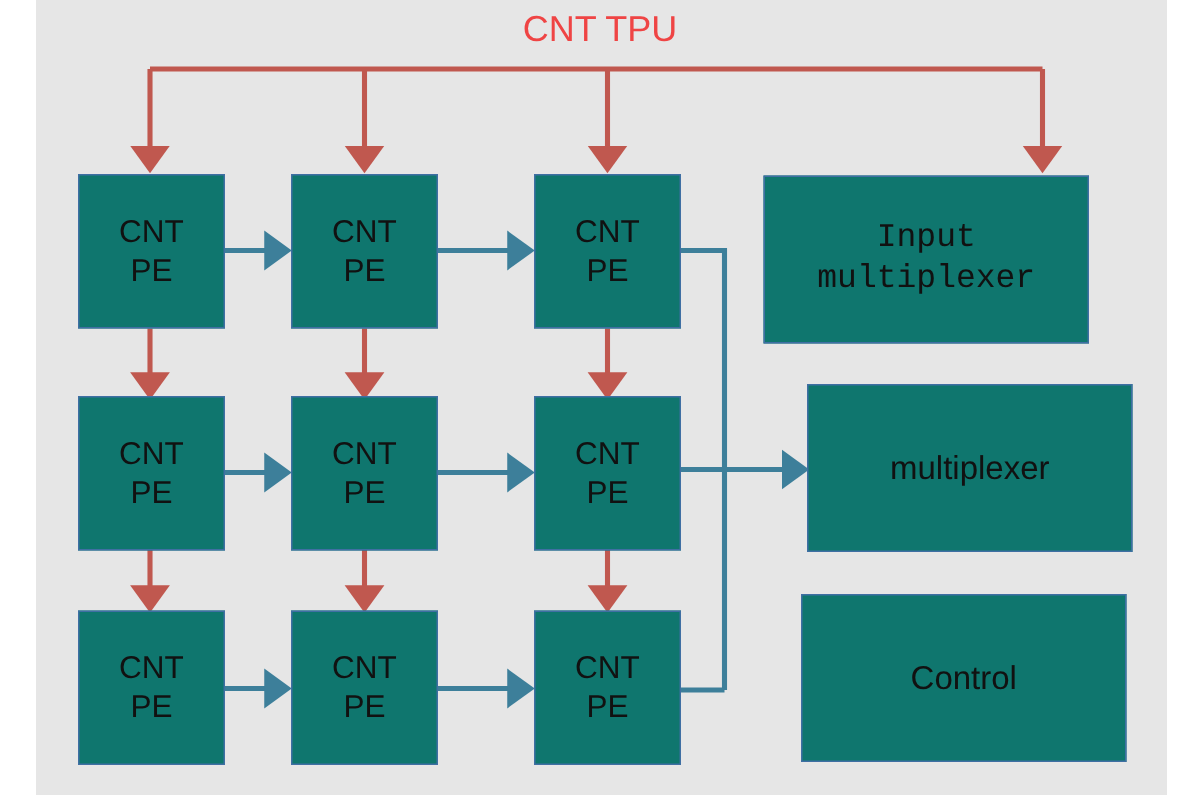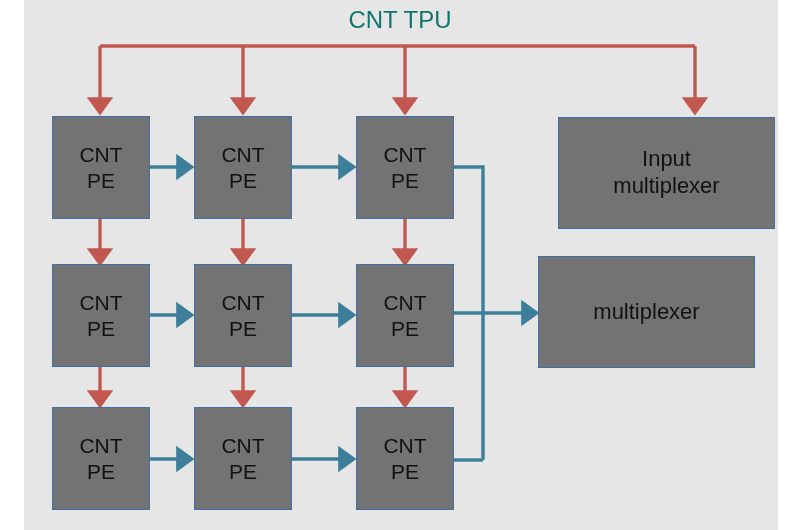--- a/index.html
+++ b/index.html
@@ -30,21 +30,21 @@
   #wires {
     position: absolute;
     left: 0;
     top: 0;
     width: 800px;
     height: 530px;
     pointer-events: none;
   }
   .node {
     position: absolute;
-    background: #737373;
+    background: #0f766e;
     border: 1.6px solid #3f6fa3;
     box-sizing: border-box;
     display: flex;
     flex-direction: column;
     align-items: center;
     justify-content: center;
     color: #111111;
     text-align: center;
     line-height: 1.22;
   }
@@ -61,21 +61,21 @@
   .node span {
     display: block;
   }
   .title {
     position: absolute;
     left: 0;
     top: 6px;
     width: 800px;
     text-align: center;
     font-size: 24px;
-    color: #0f766e;
+    color: #ef4444;
   }
 </style>
 </head>
 <body>
 
 <div id="canvas">
 
   <div class="panel"></div>
 
   <div class="title">CNT TPU</div>
@@ -155,23 +155,26 @@
   </div>
   <div class="node pe-node" style="left:194px; top:407px;">
     <span>CNT</span>
     <span>PE</span>
   </div>
   <div class="node pe-node" style="left:356px; top:407px;">
     <span>CNT</span>
     <span>PE</span>
   </div>
 
-  <div class="node io-node" style="left:558px; top:117px;">
+  <div class="node io-node" style="left:509px; top:117px;font-family:Liberation Mono, monospace;">
     <span>Input</span>
     <span>multiplexer</span>
   </div>
 
   <div class="node io-node" style="left:538px; top:256px;">
     <span>multiplexer</span>
   </div>
 
+  <div class="node io-node" style="left:534px; top:396px;">
+    <span>Control</span>
+  </div>
 
 </div>
 
 </body></html>

